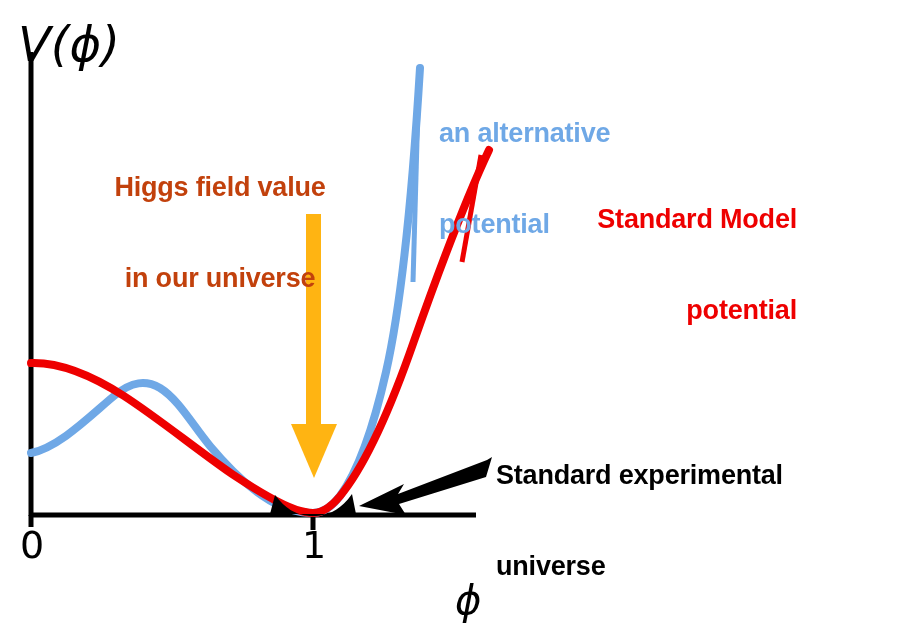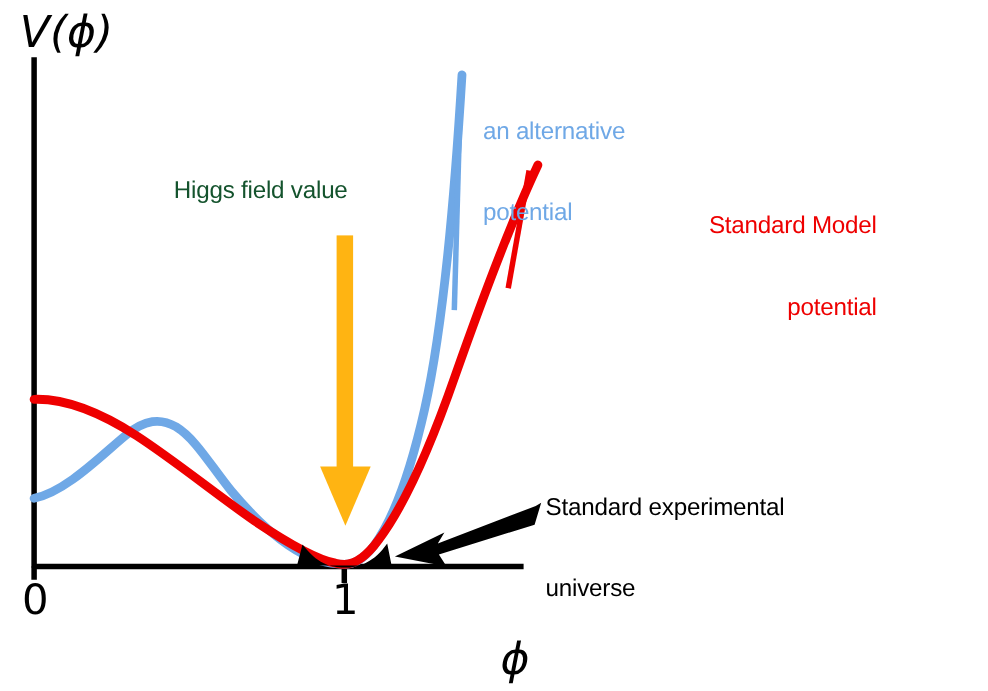--- a/index.html
+++ b/index.html
@@ -29,48 +29,48 @@
     font-family: "Liberation Sans", sans-serif;
   }
   .axis-title {
     font-family: "DejaVu Sans", sans-serif;
     font-style: italic;
     font-weight: 400;
     color: #000000;
   }
   #v-axis-title {
     left: 18px;
-    top: 8px;
-    font-size: 40px;
+    top: 18px;
+    font-size: 48px;
   }
   #phi-axis-title {
     left: 455px;
     top: 578px;
     font-size: 40px;
   }
   .tick-label {
     font-family: "DejaVu Sans", sans-serif;
     font-size: 38px;
     color: #000000;
     text-align: center;
   }
   #tick-label-0 { left: 12px; top: 524px; width: 40px; }
   #tick-label-1 { left: 294px; top: 524px; width: 40px; }
 
   .callout {
-    font-weight: normal;
-    font-size: 22px;
+    font-weight: bold;
+    font-size: 27px;
     letter-spacing: -0.2px;
   }
   #label-higgs-field {
-    left: 74px;
+    left: 57px;
     top: 112px;
     width: 326px;
     text-align: center;
-    color: #14532d;
+    color: #c2410c;
   }
   #label-alternative {
     left: 439px;
     top: 58px;
     width: 280px;
     text-align: left;
     color: #6fa8e6;
   }
   #label-standard-model {
     left: 497px;
@@ -142,20 +142,21 @@
 
   <div class="lbl axis-title" id="v-axis-title">V(ϕ)</div>
 
   <div class="lbl axis-title" id="phi-axis-title">ϕ</div>
 
   <div class="lbl tick-label" id="tick-label-0">0</div>
   <div class="lbl tick-label" id="tick-label-1">1</div>
 
   <div class="lbl callout" id="label-higgs-field">
     <div>Higgs field value</div>
+    <div>in our universe</div>
   </div>
 
   <div class="lbl callout" id="label-alternative">
     <div>an alternative</div>
     <div>potential</div>
   </div>
 
   <div class="lbl callout" id="label-standard-model">
     <div>Standard Model</div>
     <div>potential</div>

